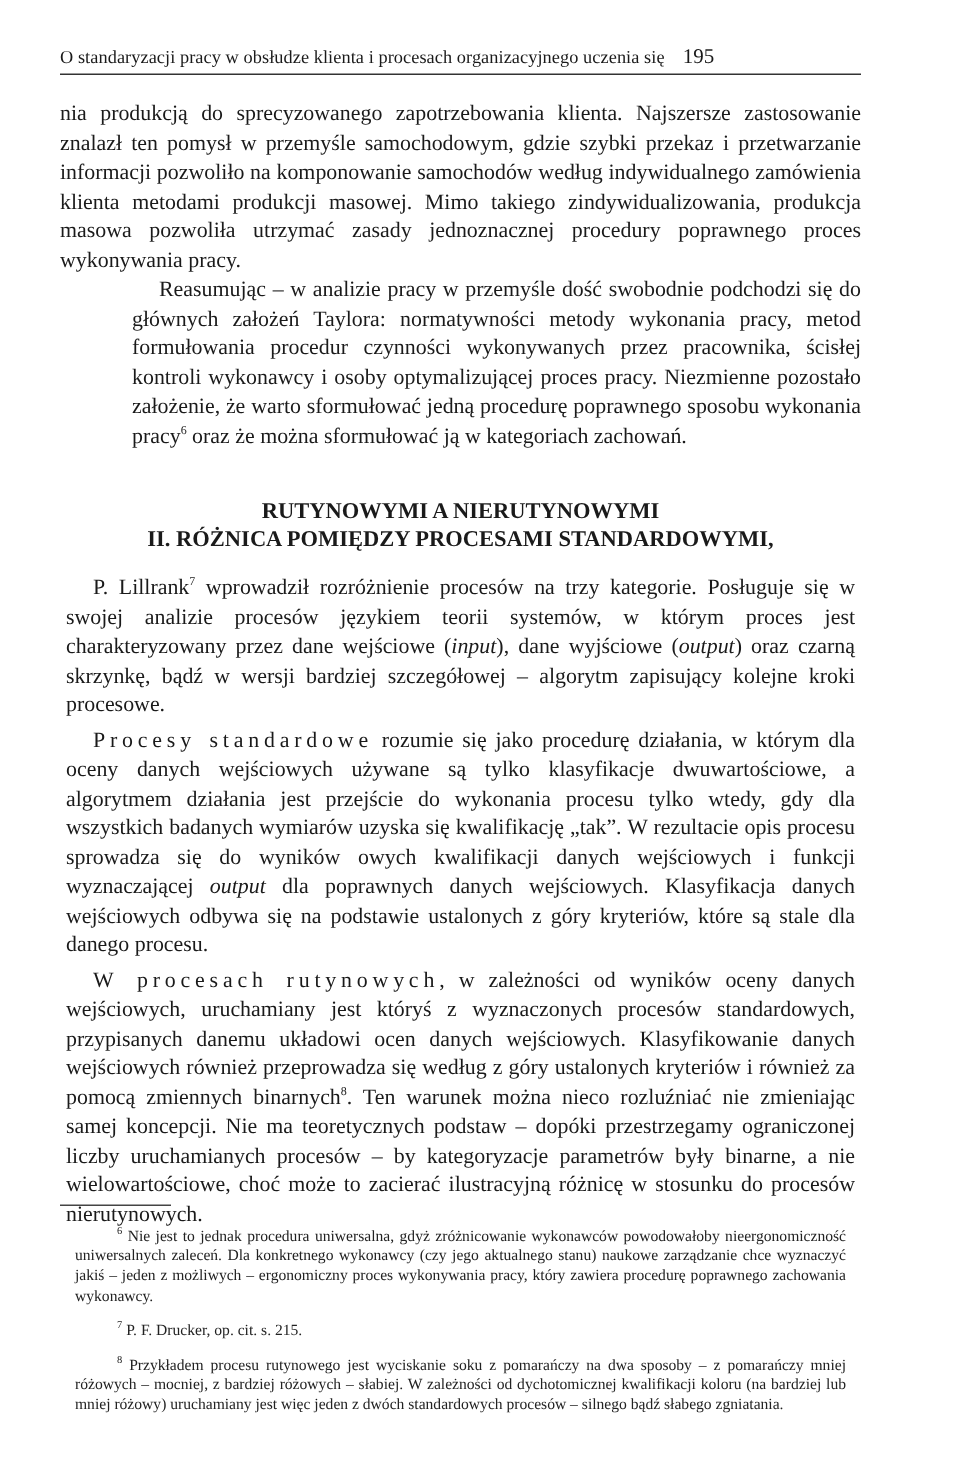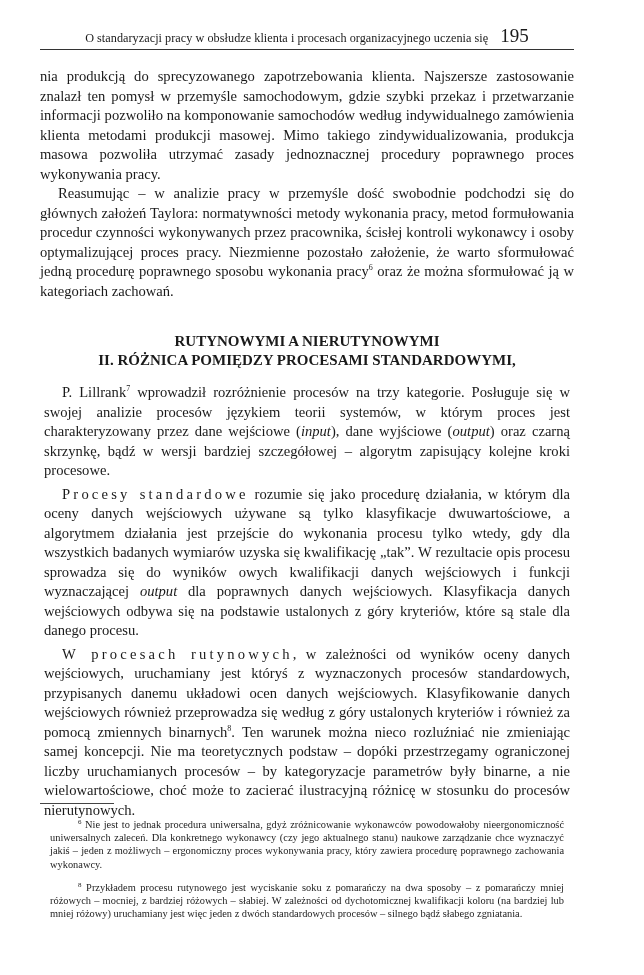--- a/index.html
+++ b/index.html
@@ -5,31 +5,31 @@
     html, body { margin: 0; padding: 0; }
     body {
       width: 644px; height: 975px; background: #ffffff;
       font-family: "Liberation Serif", "DejaVu Serif", serif;
       color: #1a1a1a; position: relative; overflow: hidden;
     }
     .page { position: absolute; left: 40px; top: 0; width: 534px; }
     .running-head {
       position: absolute; top: 28px; left: 0; width: 534px;
       border-bottom: 1px solid #333; height: 21px;
-      display: flex; justify-content: center; align-items: flex-end;
+      display: flex; justify-content: flex-start; align-items: flex-end;
       font-size: 12.2px; letter-spacing: 0.05px;
     }
     .running-head .title { margin-right: 12px; padding-bottom: 3px; }
-    .running-head .pgnum { font-size: 19px; padding-bottom: 2px; }
+    .running-head .pgnum { font-size: 14px; padding-bottom: 2px; }
     .body-text {
       position: absolute; top: 67px; left: 0; width: 534px;
       font-size: 14.6px; line-height: 19.5px; text-align: justify;
     }
     .body-text p { margin: 0; text-indent: 0; }
-    .body-text p.indent { text-indent: 18px; }
+    .body-text p.indent { text-indent: 18px; margin-left: 48px; }
     .section-heading {
       position: absolute; top: 332px; left: 0; width: 534px;
       text-align: center; font-weight: bold; font-size: 15px; line-height: 19px;
     }
     .body-text2 {
       position: absolute; top: 379px; left: 0; width: 534px;
       font-size: 14.6px; line-height: 19.5px; text-align: justify;
     }
     .body-text2 p { margin: 4px; text-indent: 18px; }
     .spaced { letter-spacing: 3.2px; }
@@ -67,16 +67,17 @@
   <div class="body-text2">
     <p><span>P. Lillrank</span><sup>7</sup><span> wprowadził rozróżnienie procesów na trzy kategorie. Posługuje się w swojej analizie procesów językiem teorii systemów, w którym proces jest charakteryzowany przez dane wejściowe (</span><i>input</i><span>), dane wyjściowe (</span><i>output</i><span>) oraz czarną skrzynkę, bądź w wersji bardziej szczegółowej – algorytm zapisujący kolejne kroki procesowe.</span></p>
     <p><span class="spaced">Procesy standardowe</span><span> rozumie się jako procedurę działania, w którym dla oceny danych wejściowych używane są tylko klasyfikacje dwuwartościowe, a algorytmem działania jest przejście do wykonania procesu tylko wtedy, gdy dla wszystkich badanych wymiarów uzyska się kwalifikację „tak”. W rezultacie opis procesu sprowadza się do wyników owych kwalifikacji danych wejściowych i funkcji wyznaczającej </span><i>output</i><span> dla poprawnych danych wejściowych. Klasyfikacja danych wejściowych odbywa się na podstawie ustalonych z góry kryteriów, które są stale dla danego procesu.</span></p>
     <p><span class="spaced">W procesach rutynowych</span><span>, w zależności od wyników oceny danych wejściowych, uruchamiany jest któryś z wyznaczonych procesów standardowych, przypisanych danemu układowi ocen danych wejściowych. Klasyfikowanie danych wejściowych również przeprowadza się według z góry ustalonych kryteriów i również za pomocą zmiennych binarnych</span><sup>8</sup><span>. Ten warunek można nieco rozluźniać nie zmieniając samej koncepcji. Nie ma teoretycznych podstaw – dopóki przestrzegamy ograniczonej liczby uruchamianych procesów – by kategoryzacje parametrów były binarne, a nie wielowartościowe, choć może to zacierać ilustracyjną różnicę w stosunku do procesów nierutynowych.</span></p>
   </div>
 
   <div class="fn-rule"></div>
 
   <div class="footnotes">
     <p><sup>6</sup><span> Nie jest to jednak procedura uniwersalna, gdyż zróżnicowanie wykonawców powodowałoby nieergonomiczność uniwersalnych zaleceń. Dla konkretnego wykonawcy (czy jego aktualnego stanu) naukowe zarządzanie chce wyznaczyć jakiś – jeden z możliwych – ergonomiczny proces wykonywania pracy, który zawiera procedurę poprawnego zachowania wykonawcy.</span></p>
+    <p><sup>7</sup><span> P. F. Drucker, op. cit. s. 215.</span></p>
     <p><sup>8</sup><span> Przykładem procesu rutynowego jest wyciskanie soku z pomarańczy na dwa sposoby – z pomarańczy mniej różowych – mocniej, z bardziej różowych – słabiej. W zależności od dychotomicznej kwalifikacji koloru (na bardziej lub mniej różowy) uruchamiany jest więc jeden z dwóch standardowych procesów – silnego bądź słabego zgniatania.</span></p>
   </div>
 
 </div>
 
 </body></html>

